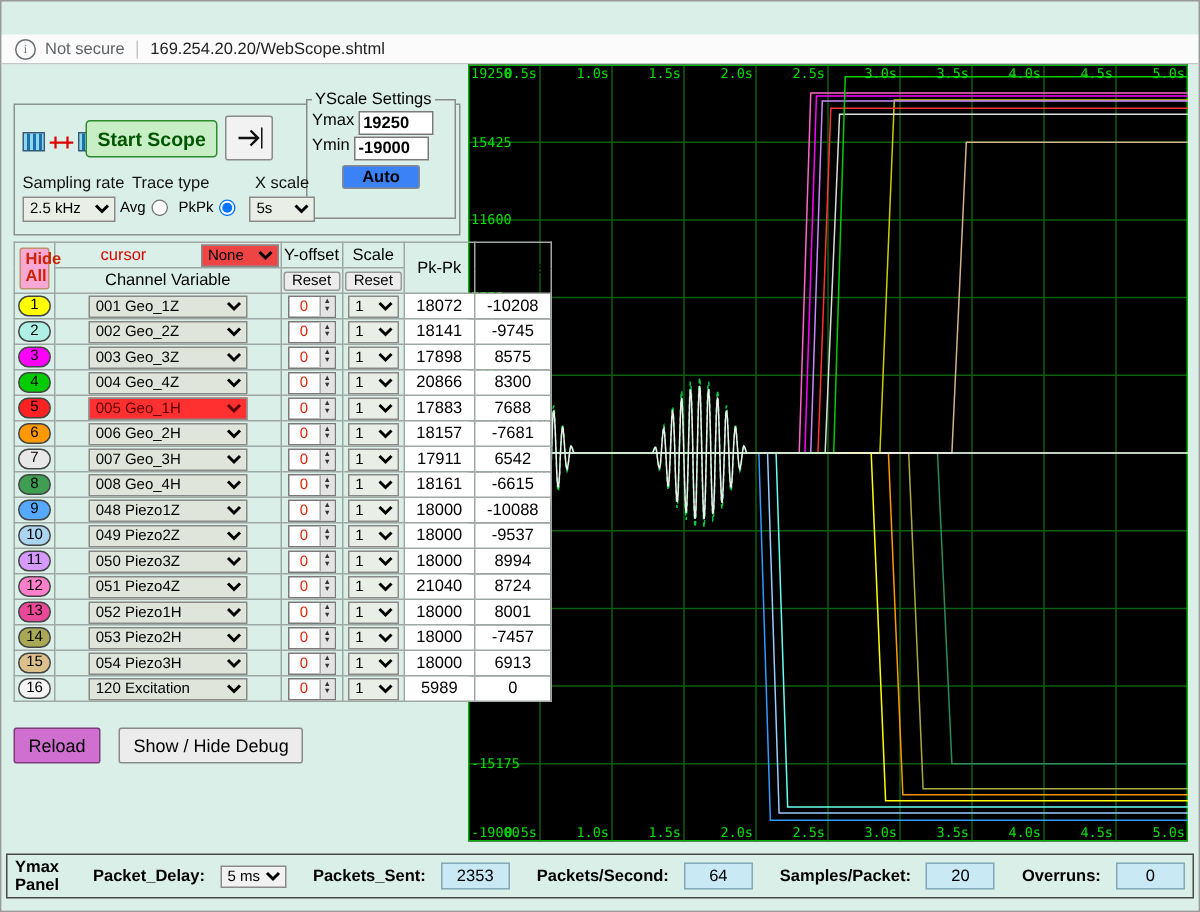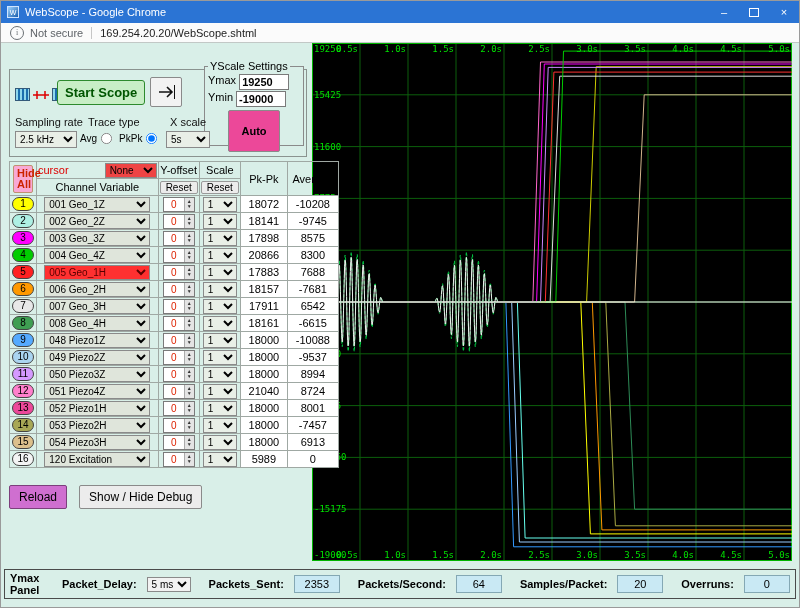--- a/index.html
+++ b/index.html
@@ -26,31 +26,31 @@
   
   .ctrl-box{position:absolute;left:8px;top:26px;width:298px;height:88px;border:1px solid #8a938f;box-sizing:border-box;}
   .icons{position:absolute;left:5px;top:18px;display:flex;align-items:center;gap:3px;}
   .mini-icon{display:inline-block;width:13px;height:11px;border:1px solid #345a7a;background:repeating-linear-gradient(90deg,#8fd8ec 0 2px,#1a6fae 2px 4px);}
   .btn-start{position:absolute;left:47px;top:10px;background:#c8eec6;border:1px solid #2d8a2d;border-radius:3px;color:#005500;font-weight:bold;font-size:13px;padding:4px 7px;font-family:"Liberation Sans",sans-serif;}
   .btn-exit{position:absolute;left:140px;top:7px;width:32px;height:30px;background:#f2f2f2;border:1px solid #8a8a8a;border-radius:2px;display:flex;align-items:center;justify-content:center;}
   .fs-yscale{position:absolute;right:2px;top:-10px;width:92px;height:82px;border:1px solid #8a8a8a;font-size:11px;padding:1px 3px;margin:0;background:#d9efe8;}
   .fs-yscale legend{font-size:11px;padding:0 2px;}
   .ys-row{display:flex;align-items:flex-start;gap:3px;margin:1px 0;}
   .ys-row input{width:44px;height:14px;border:1px solid #7a7a7a;font-size:11px;font-weight:bold;font-family:"Liberation Sans",sans-serif;padding:0 2px;}
-  .btn-auto{display:block;margin:3px auto 0;font-weight:bold;font-size:11px;padding:14px 12px;background:#ec4899;border:1px solid #8a8a8a;border-radius:2px;font-family:"Liberation Sans",sans-serif;}
+  .btn-auto{display:block;margin:3px auto 0;font-weight:bold;font-size:11px;padding:1px 12px;background:#3b82f6;border:1px solid #8a8a8a;border-radius:2px;font-family:"Liberation Sans",sans-serif;}
   .ctl-lbl{position:absolute;font-size:11px;color:#111;}
   .ctl-sel{position:absolute;font-size:10px;height:17px;background:#e9efe7;border:1px solid #8a8a8a;font-family:"Liberation Sans",sans-serif;}
   .radio-wrap{position:absolute;left:70px;top:62px;font-size:10px;display:flex;align-items:center;gap:2px;}
   .radio-wrap input{margin:0 4px 0 1px;transform:scale(0.85);}
   
   .chan-table{position:absolute;left:8px;top:118px;border-collapse:collapse;font-size:11px;}
   .chan-table th,.chan-table td{border:1px solid #9fa8a3;padding:0 1px;height:16px;font-weight:normal;text-align:center;}
   .chan-table th{font-size:11px;}
   .btn-hide{color:#cc2200;font-weight:bold;font-size:11px;line-height:11px;background:#f9a8d4;border:1px solid #c09070;border-radius:2px;padding:2px 3px;width:20px;font-family:"Liberation Sans",sans-serif;}
-  .cursor-lbl{color:#dd0000;font-size:11px;}
+  .cursor-lbl{color:#dd0000;font-size:11px;margin-left:29px;}
   .cursor-sel{font-size:10px;width:52px;background:#ef4444;border:1px solid #8a8a8a;margin-left:33px;}
   .btn-reset{font-size:10px;padding:0 5px;background:#ececec;border:1px solid #999;border-radius:2px;font-family:"Liberation Sans",sans-serif;}
   .badge{display:inline-block;min-width:18px;height:12px;border:1px solid #444;border-radius:7px;font-size:10px;line-height:12px;color:#000;padding:0 1px;}
   .chsel{width:106px;font-size:10px;background:#dfe5db;border:1px solid #8a8a8a;font-family:"Liberation Sans",sans-serif;}
   .chsel.sel{background:#ff3030;color:#5a0000;}
   .scsel{width:34px;font-size:10px;background:#e9efe7;border:1px solid #8a8a8a;}
   .numbox{display:inline-flex;width:30px;height:13px;background:#fff;border:1px solid #7a7a7a;align-items:stretch;vertical-align:middle;}
   .nval{flex:1;color:#dd2200;font-size:10px;line-height:13px;text-align:center;}
   .spin{display:flex;flex-direction:column;justify-content:center;background:#e4e4e4;border-left:1px solid #aaa;width:9px;}
   .spin i{font-style:normal;font-size:5px;line-height:5px;color:#333;text-align:center;}
@@ -66,31 +66,20 @@
   .dbg-title{font-weight:bold;width:42px;line-height:12px;}
   .dbg-lbl{font-weight:bold;}
   .dval{background:#c9e9f4;border:1px solid #84a8b4;min-width:44px;height:16px;line-height:16px;text-align:center;}
   .dsel{font-size:10px;background:#f2f2f2;border:1px solid #8a8a8a;}
 </style>
 </head>
 <body>
 
 <div class="window">
 
-  <div class="titlebar">
-    <span class="favicon">W</span>
-    <span>WebScope - Google Chrome</span>
-    <div class="win-btns">
-      <span class="win-btn">–</span>
-      <span class="win-btn">
-          <span class="max-glyph"></span>
-        </span>
-      <span class="win-btn">×</span>
-    </div>
-  </div>
 
   <div class="addressbar">
     <span class="info-icon">i</span>
     <span class="sec-text">Not secure</span>
     <span class="url-text">169.254.20.20/WebScope.shtml</span>
   </div>
 
   <div class="content">
 
     <div class="scope">

